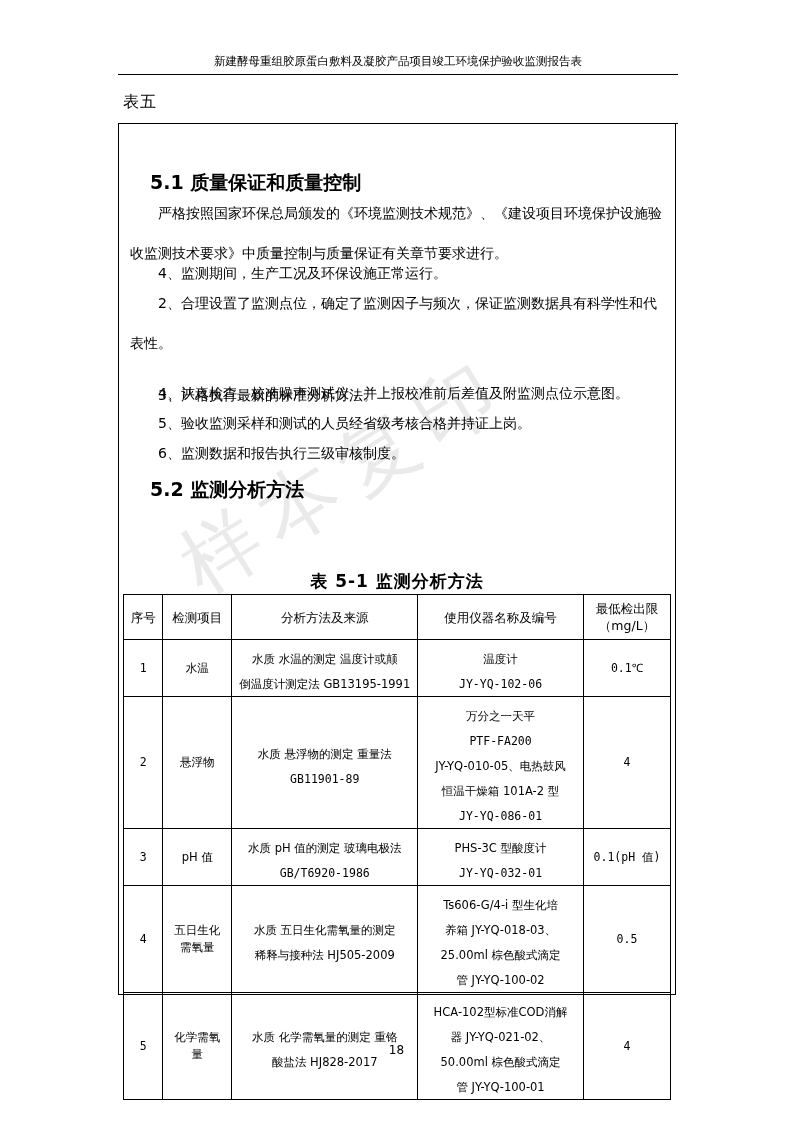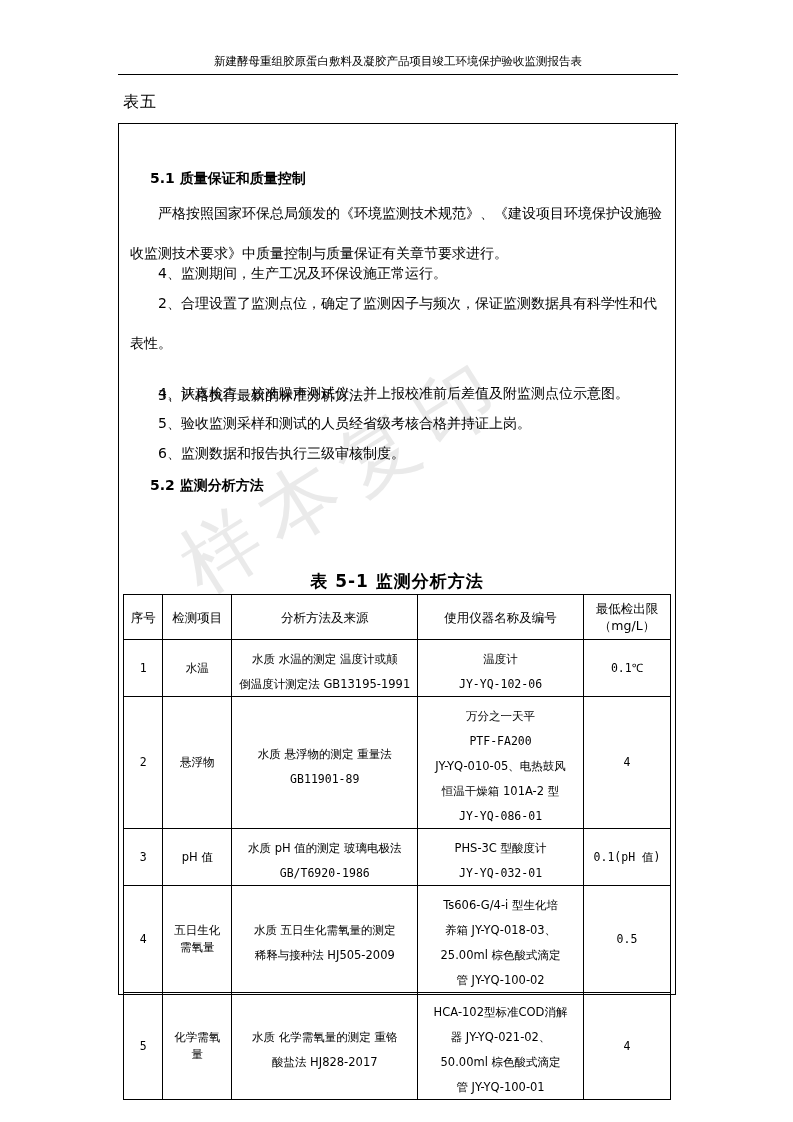--- a/index.html
+++ b/index.html
@@ -65,21 +65,21 @@
     top: 123px;
     width: 558px;
     height: 872px;
     border: 1.3px solid #000;
     border-top: none;
     box-sizing: border-box;
   }
   .section-title {
     position: absolute;
     font-weight: bold;
-    font-size: 14px;
+    font-size: 19px;
   }
   .para {
     position: absolute;
     font-size: 14px;
     line-height: 40px;
   }
   .watermark {
     position: absolute;
     left: 190px;
     top: 400px;
@@ -263,13 +263,14 @@
           <span class="cellline">HCA-102型标准COD消解</span>
           <span class="cellline">器 JY-YQ-021-02、</span>
           <span class="cellline">50.00ml 棕色酸式滴定</span>
           <span class="cellline">管 JY-YQ-100-01</span>
         </td>
         <td class="mono">4</td>
       </tr>
     </tbody>
   </table>
 
+  <div class="pagenum">18</div>
 </div>
 
 </body></html>

